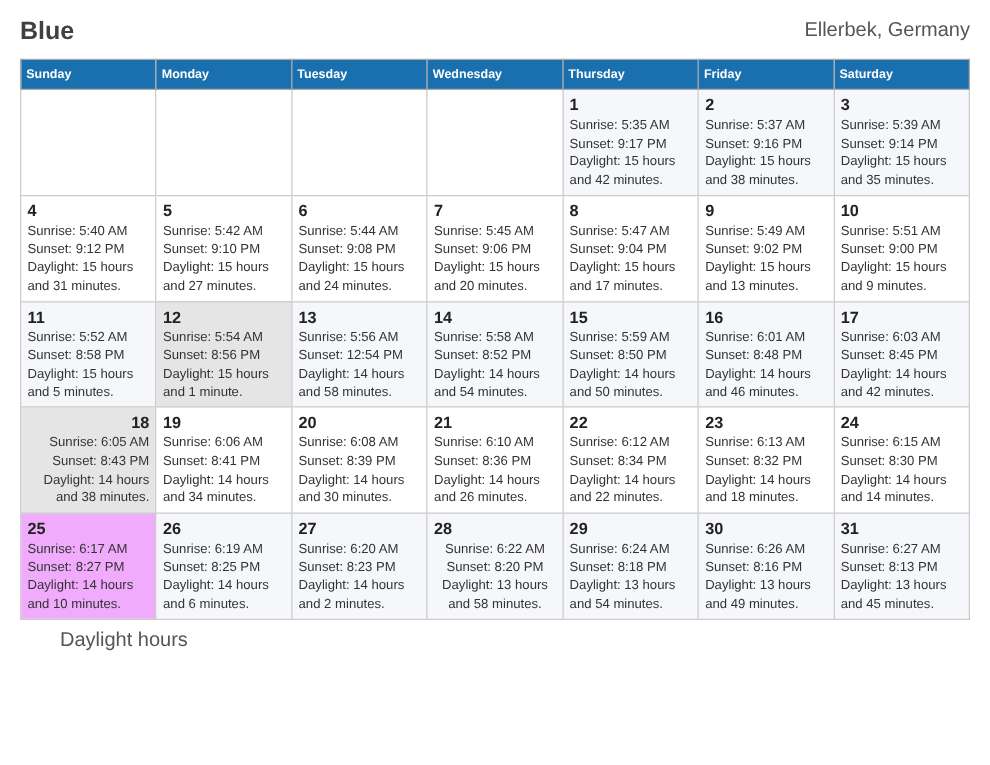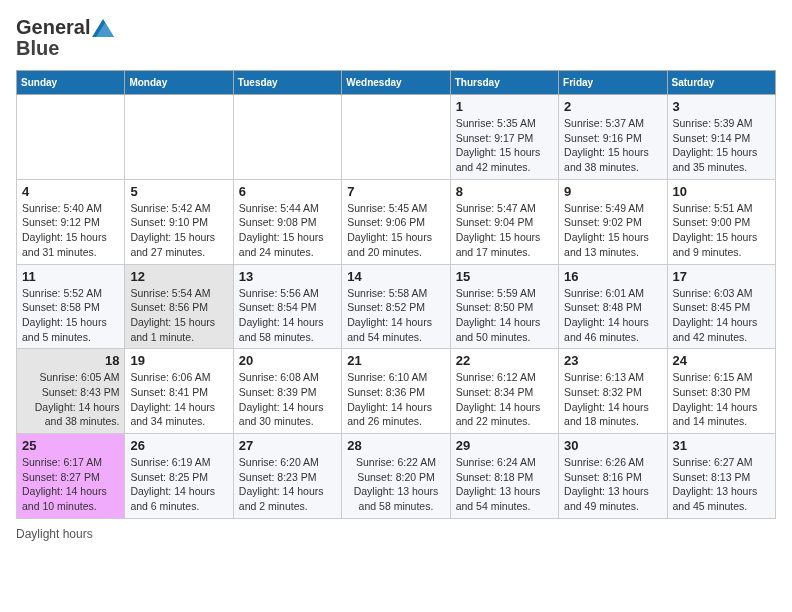--- a/index.html
+++ b/index.html
@@ -74,39 +74,34 @@
     .day-info {
       font-size: 10.5px;
       color: #333;
       line-height: 1.4;
     }
     .empty-cell {
       background: #fff !important;
     }
     .footer-note {
       margin-top: 8px;
-      font-size: 12px;
+      font-size: 16px;
       color: #555;
+      margin-left: 32px;
     }
   </style>
 </head>
 <body>
 
 <div class="header">
   <div class="logo">
-    <div class="logo-row">
-      <span style="font-size:20px;font-weight:bold;color:#333;">General</span>
-      <svg width="22" height="18" viewBox="0 0 22 18" style="margin-left:2px;">
-        <polygon points="0,18 11,0 22,18" fill="#1a6faf"></polygon>
-        <polygon points="4,18 13,4 22,18" fill="#5aabdd" opacity="0.7"></polygon>
-      </svg>
-    </div>
     <span style="font-size:20px;font-weight:bold;color:#404040;margin-top:-2px;">Blue</span>
   </div>
   <div class="title-block">
+    <div class="location">Ellerbek, Germany</div>
   </div>
 </div>
 
 <table class="calendar">
   <thead>
     <tr>
       <th>Sunday</th>
       <th>Monday</th>
       <th>Tuesday</th>
       <th>Wednesday</th>
@@ -193,21 +188,21 @@
         </td>
         <td style="background: #e5e5e5;">
           <div class="day-num">12</div>
           <div class="day-info" style="white-space: pre-line;">Sunrise: 5:54 AM
 Sunset: 8:56 PM
 Daylight: 15 hours and 1 minute.</div>
         </td>
         <td style="background: rgb(245, 247, 250);">
           <div class="day-num">13</div>
           <div class="day-info" style="white-space: pre-line;">Sunrise: 5:56 AM
-Sunset: 8:54 PM
+Sunset: 12:54 PM
 Daylight: 14 hours and 58 minutes.</div>
         </td>
         <td style="background: rgb(245, 247, 250);">
           <div class="day-num">14</div>
           <div class="day-info" style="white-space: pre-line;">Sunrise: 5:58 AM
 Sunset: 8:52 PM
 Daylight: 14 hours and 54 minutes.</div>
         </td>
         <td style="background: rgb(245, 247, 250);">
           <div class="day-num">15</div>

